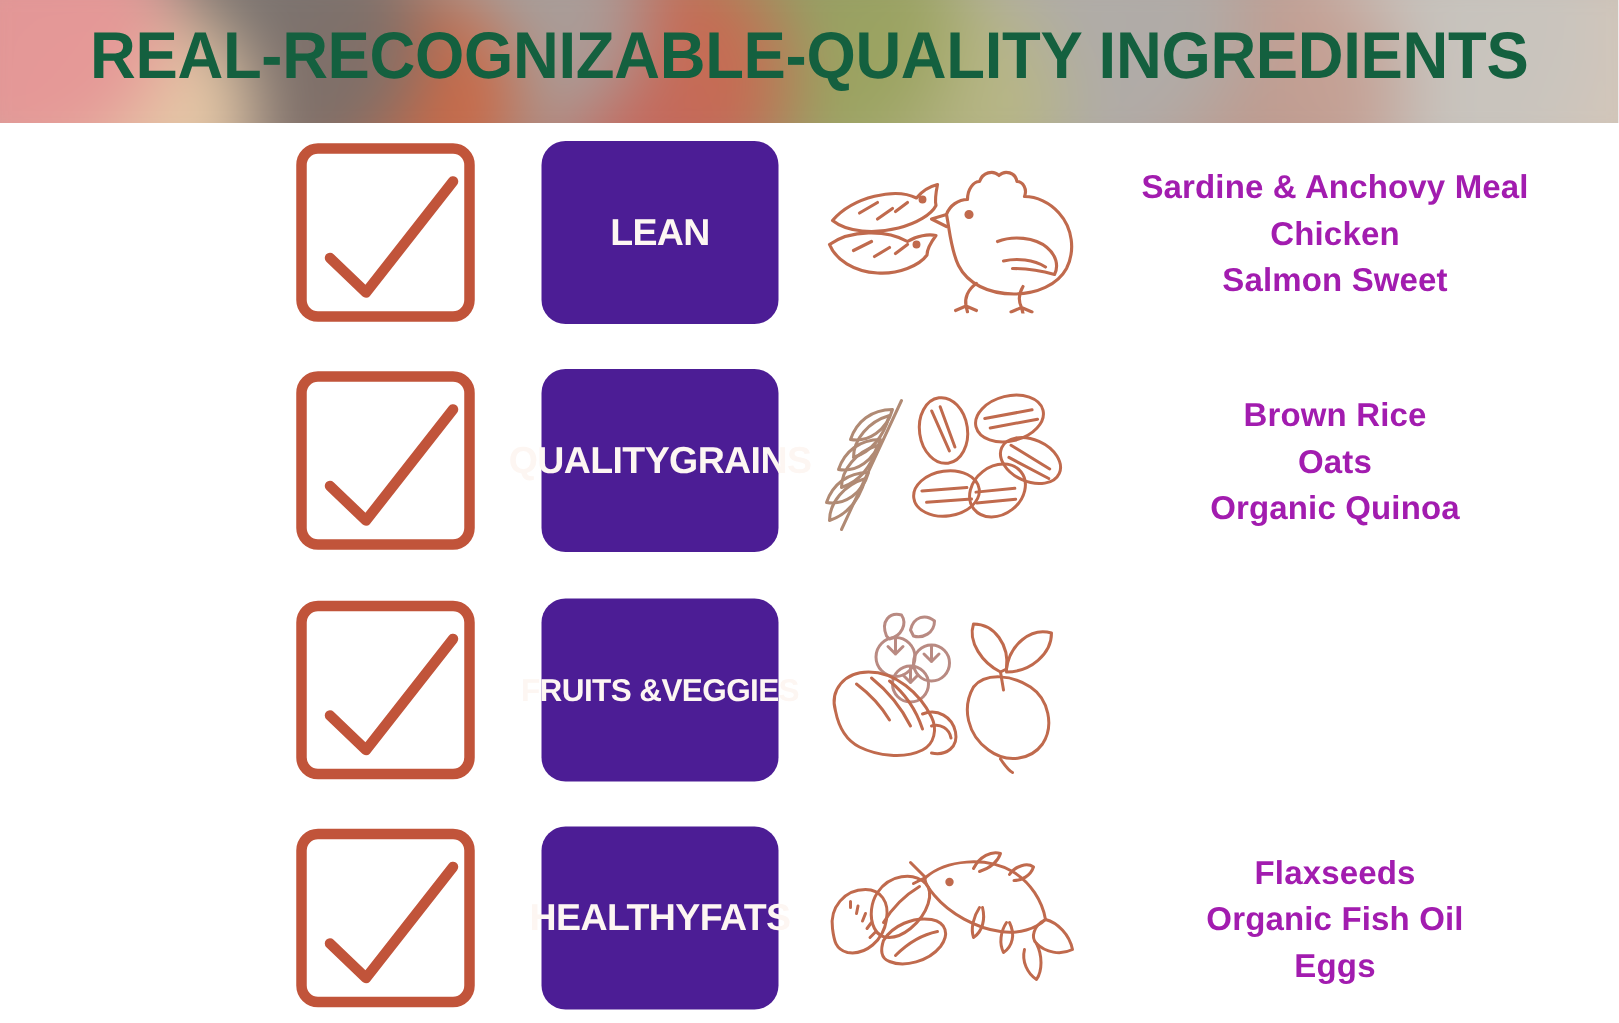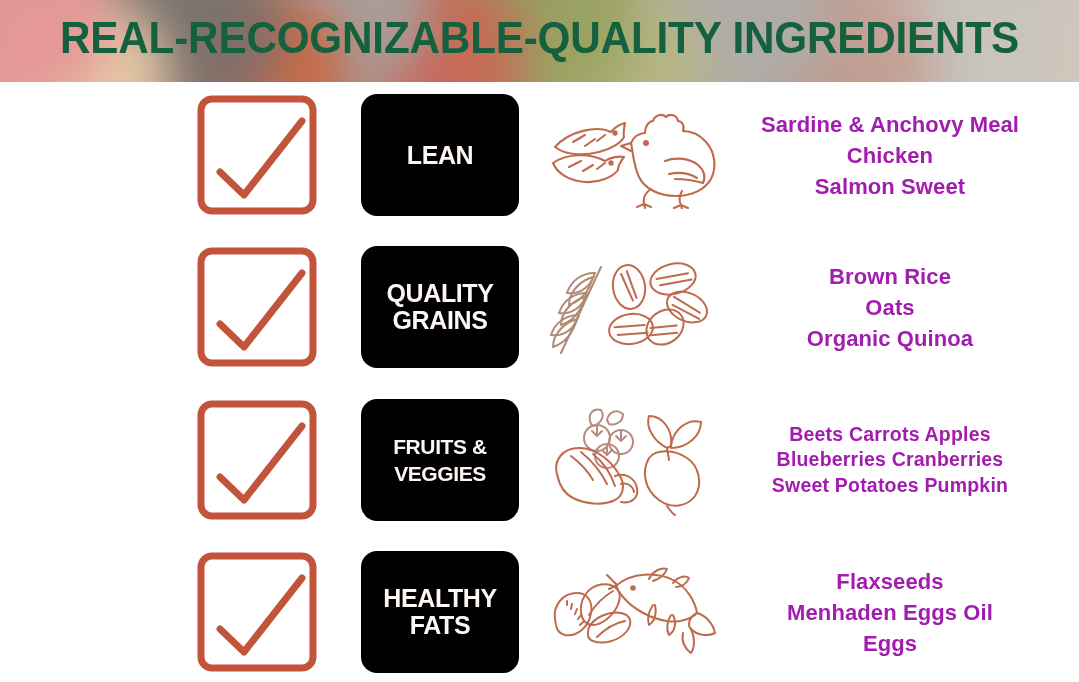--- a/index.html
+++ b/index.html
@@ -97,24 +97,24 @@
   }
   .checkbox-svg { display: block; }
 
   
   .cell-badge {
     position: absolute;
     left: 361px;
     top: 0;
     width: 158px;
     height: 122px;
-    background: #000000;
+    background: #4c1d95;
     border-radius: 16px;
     display: flex;
-    flex-direction: column;
+    flex-direction: row;
     align-items: center;
     justify-content: center;
     box-sizing: border-box;
     padding: 0 6px;
   }
   .badge-line {
     color: #fdf6f2;
     font-weight: bold;
     font-size: 25px;
     line-height: 27px;
@@ -303,25 +303,20 @@
 
             <path d="M104 54 C96 68 100 86 114 96 C126 105 142 103 150 92 C158 80 154 62 142 54 C130 46 112 44 104 54 Z"></path>
             <path d="M124 56 L122 44"></path>
             <path d="M122 44 C110 38 100 24 104 12 C118 12 128 26 126 42 Z"></path>
             <path d="M126 42 C128 26 142 14 156 18 C156 32 142 44 126 44 Z"></path>
             <path d="M122 102 C126 108 128 110 130 111"></path>
           </g>
         </svg>
       </div>
 
-      <div class="cell-text">
-        <div class="ing-line dense">Beets  Carrots  Apples</div>
-        <div class="ing-line dense">Blueberries  Cranberries</div>
-        <div class="ing-line dense">Sweet Potatoes  Pumpkin</div>
-      </div>
     </div>
 
     <div class="row row-4">
 
       <div class="cell-check">
         <svg class="checkbox-svg" width="124" height="122" viewBox="0 0 124 122">
           <rect x="5" y="5" width="112" height="112" rx="11" ry="11" fill="#ffffff" stroke="#c1543a" stroke-width="7"></rect>
           <path d="M24 78 L48 101 L106 27" fill="none" stroke="#c1543a" stroke-width="7" stroke-linecap="round" stroke-linejoin="round"></path>
         </svg>
       </div>
@@ -350,19 +345,19 @@
             <path d="M128 58 C132 66 130 74 124 78 C121 72 122 64 126 58"></path>
             <path d="M152 56 C160 58 168 66 170 76 C162 80 152 78 146 72 C142 68 144 60 152 56 Z"></path>
             <path d="M146 72 C150 80 150 90 146 96 C140 92 136 84 138 76"></path>
             <circle cx="88" cy="31" r="1.8" fill="#c06a4d"></circle>
           </g>
         </svg>
       </div>
 
       <div class="cell-text">
         <div class="ing-line">Flaxseeds</div>
-        <div class="ing-line">Menhaden Eggs Oil</div>
+        <div class="ing-line">Organic Fish Oil</div>
         <div class="ing-line">Eggs</div>
       </div>
     </div>
 
   </div>
 </div>
 
 </body></html>

